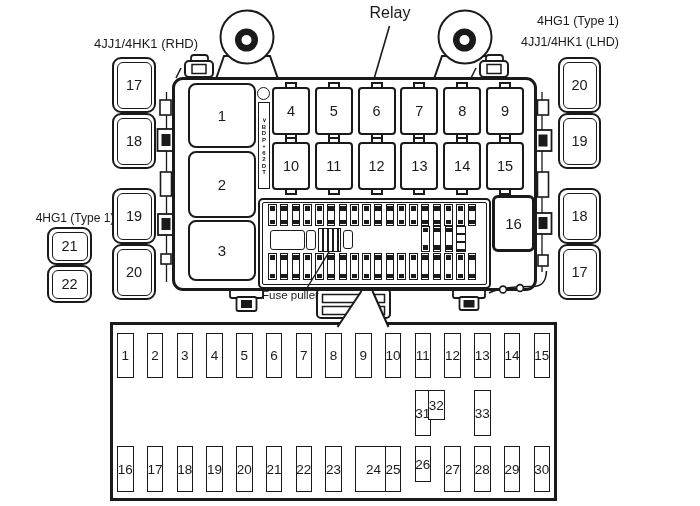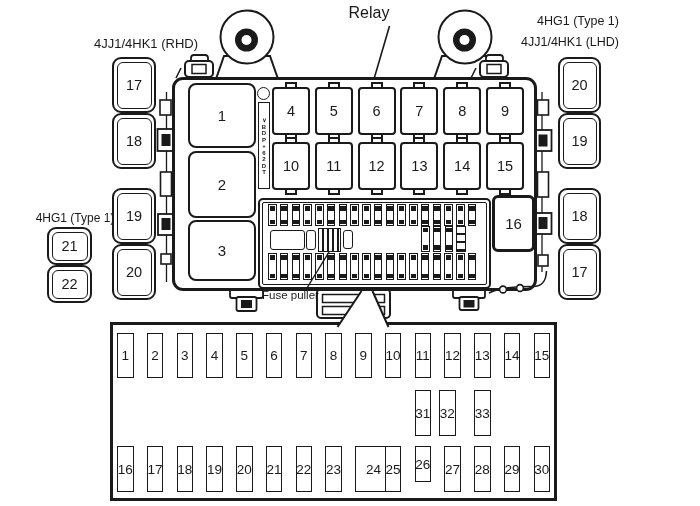--- a/index.html
+++ b/index.html
@@ -172,21 +172,21 @@
         <div class="ladder abs" style="left: 193px; top: 22.5px; width: 9.5px; height: 26px;"></div>
         <div class="slot abs" style="left: 6.5px; top: 26.5px; width: 35px; height: 20px;"></div>
         <div class="slot abs" style="left: 43px; top: 26.5px; width: 10px; height: 20px;"></div>
         <div class="pbody abs" style="left: 55px; top: 24.5px; width: 23px; height: 24px;"></div>
         <div class="slot abs" style="left: 80px; top: 26.5px; width: 10px; height: 19px;"></div>
       </div>
   </div>
 
   <div class="abs detail-box" style="left:110px;top:322px;width:447px;height:179px;"></div>
 
-  <div class="label t-center" style="left:338px;top:4px;width:62px;font-size:16px;">Relay</div>
+  <div class="label t-center" style="left:359px;top:4px;width:62px;font-size:16px;">Relay</div>
   <div class="label t-center" style="left:527px;top:14px;width:102px;font-size:12.5px;">4HG1 (Type 1)</div>
   <div class="label t-center" style="left:516px;top:35px;width:108px;font-size:12.5px;">4JJ1/4HK1 (LHD)</div>
   <div class="label t-center" style="left:94px;top:36px;width:104px;font-size:13px;">4JJ1/4HK1 (RHD)</div>
   <div class="label t-center" style="left:30px;top:211px;width:90px;font-size:12px;">4HG1 (Type 1)</div>
   <div class="label" style="left:262px;top:289px;font-size:11.5px;">Fuse puller</div>
 
   <svg class="layer" width="700" height="506" viewBox="0 0 700 506">
     <line x1="389.5" y1="26" x2="374" y2="79" stroke="#1a1a1a" stroke-width="1.6"></line>
     <line x1="329" y1="252" x2="307" y2="288" stroke="#1a1a1a" stroke-width="1.4"></line>
     <g>
@@ -256,21 +256,21 @@
     <div class="dfuse abs" style="left: 295.5px; top: 333px; width: 16.5px; height: 45px;">7</div>
     <div class="dfuse abs" style="left: 325.25px; top: 333px; width: 16.5px; height: 45px;">8</div>
     <div class="dfuse abs" style="left: 355px; top: 333px; width: 16.5px; height: 45px;">9</div>
     <div class="dfuse abs" style="left: 384.75px; top: 333px; width: 16.5px; height: 45px;">10</div>
     <div class="dfuse abs" style="left: 414.5px; top: 333px; width: 16.5px; height: 45px;">11</div>
     <div class="dfuse abs" style="left: 444.25px; top: 333px; width: 16.5px; height: 45px;">12</div>
     <div class="dfuse abs" style="left: 474px; top: 333px; width: 16.5px; height: 45px;">13</div>
     <div class="dfuse abs" style="left: 503.75px; top: 333px; width: 16.5px; height: 45px;">14</div>
     <div class="dfuse abs" style="left: 533.5px; top: 333px; width: 16.5px; height: 45px;">15</div>
     <div class="dfuse abs" style="left: 414.5px; top: 390px; width: 16.5px; height: 46px;">31</div>
-    <div class="dfuse abs" style="left: 439px; top: 390px; width: 16.5px; height: 46px; text-align: center;">32</div>
+    <div class="dfuse abs" style="left: 428px; top: 390px; width: 16.5px; height: 30px; text-align: center;">32</div>
     <div class="dfuse abs" style="left: 474px; top: 390px; width: 16.5px; height: 46px;">33</div>
     <div class="dfuse abs" style="left: 117px; top: 446px; width: 16.5px; height: 46px;">16</div>
     <div class="dfuse abs" style="left: 146.75px; top: 446px; width: 16.5px; height: 46px;">17</div>
     <div class="dfuse abs" style="left: 176.5px; top: 446px; width: 16.5px; height: 46px;">18</div>
     <div class="dfuse abs" style="left: 206.25px; top: 446px; width: 16.5px; height: 46px;">19</div>
     <div class="dfuse abs" style="left: 236px; top: 446px; width: 16.5px; height: 46px;">20</div>
     <div class="dfuse abs" style="left: 265.75px; top: 446px; width: 16.5px; height: 46px;">21</div>
     <div class="dfuse abs" style="left: 295.5px; top: 446px; width: 16.5px; height: 46px;">22</div>
     <div class="dfuse abs" style="left: 325.25px; top: 446px; width: 16.5px; height: 46px;">23</div>
     <div class="dfuse abs" style="left: 355px; top: 446px; width: 37px; height: 46px;">24</div>

